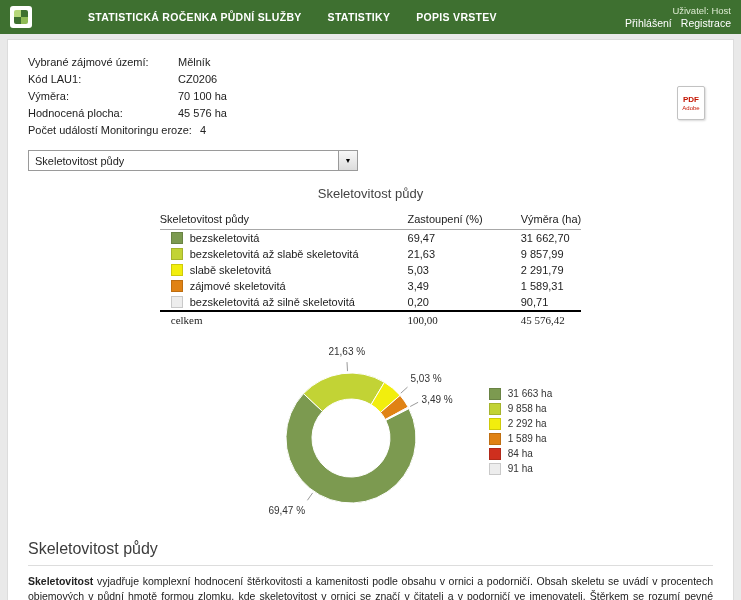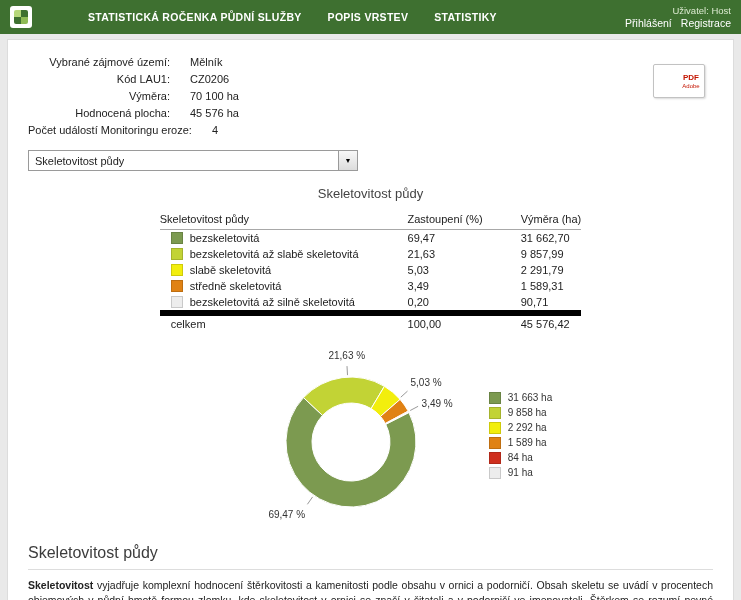--- a/index.html
+++ b/index.html
@@ -14,65 +14,65 @@
   .nav-right{margin-left:auto;display:flex;flex-direction:column;align-items:flex-end;line-height:13px;}
   .user-label{color:#dcead0;font-size:9.5px;}
   .nav-links{display:flex;gap:9px;}
   .nav-link{color:#fff;font-size:10.5px;cursor:pointer;}
   
   .panel{margin:5px 7px 0;background:#fff;border:1px solid #dcdcdc;box-sizing:border-box;
     min-height:560px;padding:14px 20px 8px;position:relative;}
   
   .info{position:relative;}
   .info-row{display:flex;font-size:11px;line-height:17px;}
-  .info-label{min-width:142px;padding-right:20px;white-space:nowrap;text-align:right;}
+  .info-label{min-width:142px;padding-right:8px;white-space:nowrap;}
   .info-value{white-space:nowrap;}
-  .pdf{position:absolute;right:8px;top:10px;width:26px;height:32px;background:#fff;border:1px solid #c2c2c2;
+  .pdf{position:absolute;right:8px;top:32px;width:26px;height:32px;background:#fff;border:1px solid #c2c2c2;
     border-radius:2px;display:flex;flex-direction:column;align-items:center;justify-content:center;cursor:pointer;
-    box-shadow:1px 1px 2px rgba(0,0,0,.15);padding-left:24px;}
+    box-shadow:1px 1px 2px rgba(0,0,0,.15);}
   .pdf-mark{color:#c41400;font-size:8px;font-weight:700;line-height:9px;}
   .pdf-caption{color:#c41400;font-size:6px;line-height:8px;}
   
   .filters{display:flex;gap:9px;margin-top:11px;}
   .sel{display:inline-flex;align-items:center;justify-content:space-between;border:1px solid #9a9a9a;
     background:#fff;height:21px;font-size:11px;box-sizing:border-box;cursor:pointer;}
   .sel-text{padding-left:6px;white-space:nowrap;overflow:hidden;}
   .sel-arrow{width:18px;align-self:stretch;border-left:1px solid #9a9a9a;background:linear-gradient(#f8f8f8,#dcdcdc);
     display:flex;align-items:center;justify-content:center;font-size:7px;color:#000;flex:0 0 auto;}
   
   .chart-title{text-align:center;font-size:13px;color:#444;margin-top:15px;}
   table.stats{border-collapse:collapse;margin:10px auto 0;font-size:11px;color:#222;}
   table.stats th{font-weight:400;padding:2px 0 4px;border-bottom:1px solid #a8a8a8;text-align:left;}
   table.stats td{padding:2px 11px;}
   .cell-label{display:flex;align-items:center;}
   .num{text-align:left;padding-left:38px !important;}
   .swatch{width:12px;height:12px;display:inline-block;margin-right:7px;border:1px solid rgba(0,0,0,.15);
     box-sizing:border-box;flex:0 0 auto;}
-  tr.total td{border-top:6px solid #000000;}
+  tr.total td{border-top:2px solid #000000;font-family:Liberation Serif, serif;}
   
   .donut-wrap{display:flex;align-items:center;justify-content:center;margin-top:4px;}
   .legend{display:flex;flex-direction:column;gap:3px;margin-left:-20px;}
   .legend-item{display:flex;align-items:center;font-size:10px;color:#333;}
   svg text{font-family:"Liberation Sans",sans-serif;}
   
   .section-heading{font-size:16px;font-weight:400;color:#3c3c3c;margin:10px 0 8px;padding-bottom:7px;
     border-bottom:1px solid #ddd;}
   .description{font-size:10.5px;line-height:1.45;text-align:justify;margin:0;color:#222;}
 </style>
 </head>
 <body>
 
 <header class="navbar">
   <span class="logo">
       <span class="logo-grid"></span>
     </span>
   <span class="brand">STATISTICKÁ ROČENKA PŮDNÍ SLUŽBY</span>
   <nav class="menu">
+    <span class="menu-item">STATISTIKY</span>
     <span class="menu-item">POPIS VRSTEV</span>
-    <span class="menu-item">STATISTIKY</span>
   </nav>
   <div class="nav-right">
     <span class="user-label">Uživatel: Host</span>
     <span class="nav-links">
       <span class="nav-link">Přihlášení</span>
       <span class="nav-link">Registrace</span>
     </span>
   </div>
 </header>
 
@@ -150,21 +150,21 @@
               <span>slabě skeletovitá</span>
             </span>
           </td>
         <td class="num">5,03</td>
         <td class="num">2 291,79</td>
       </tr>
       <tr>
         <td>
             <span class="cell-label">
               <span class="swatch" style="background-color: rgb(224, 130, 20);"></span>
-              <span>středně skeletovitá</span>
+              <span>zájmové skeletovitá</span>
             </span>
           </td>
         <td class="num">3,49</td>
         <td class="num">1 589,31</td>
       </tr>
       <tr>
         <td>
             <span class="cell-label">
               <span class="swatch" style="background-color: rgb(237, 237, 237);"></span>
               <span>bezskeletovitá až silně skeletovitá</span>

